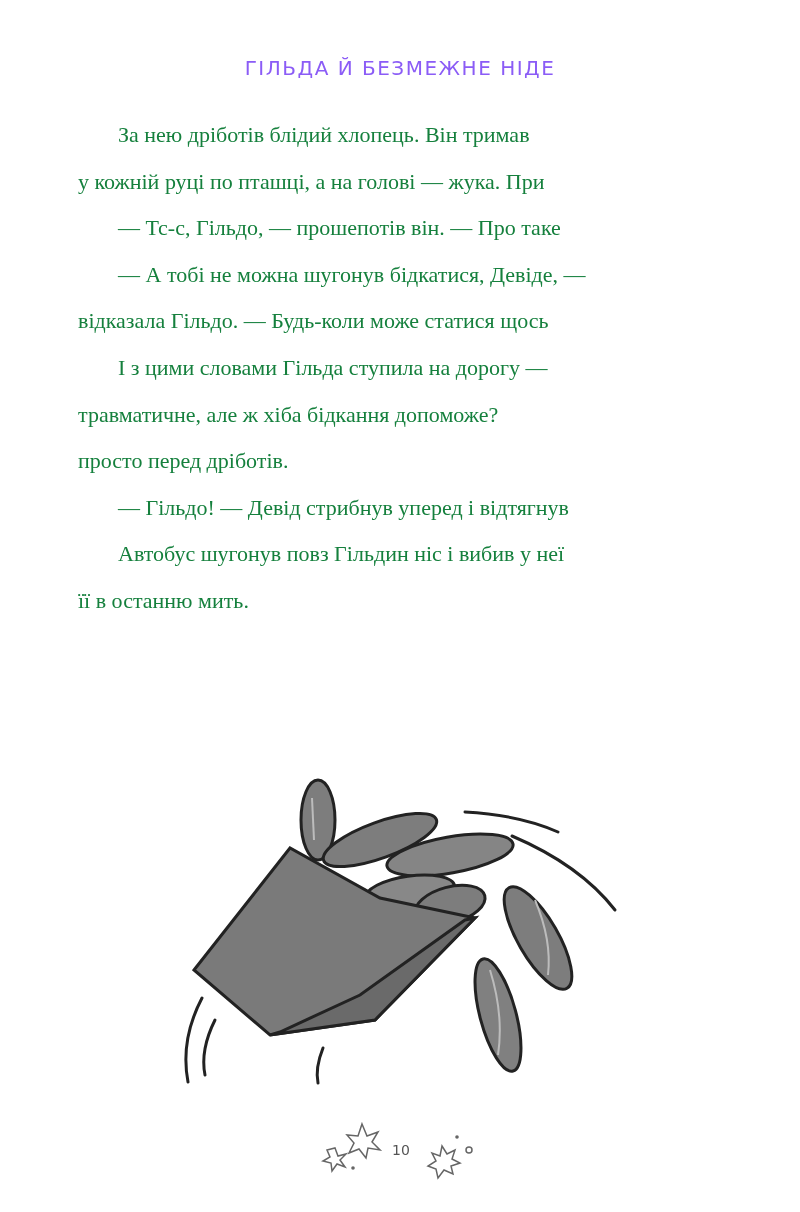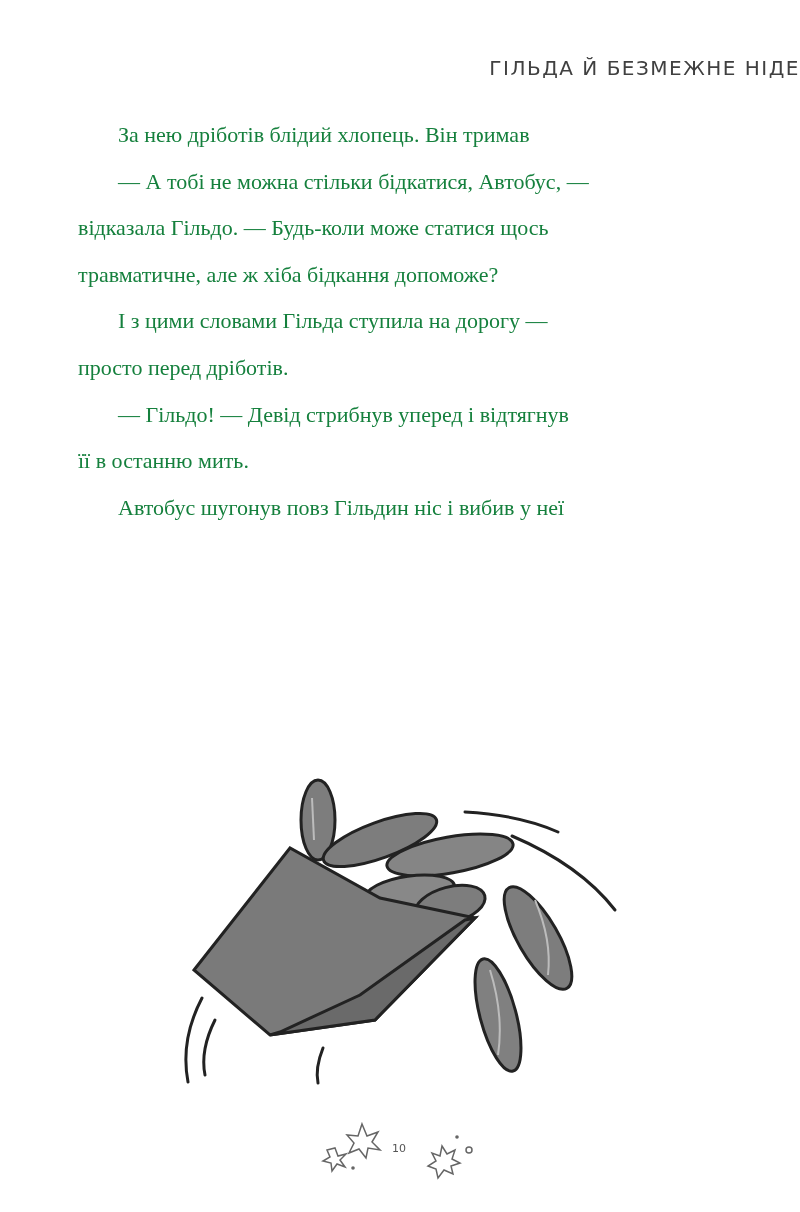--- a/index.html
+++ b/index.html
@@ -1,49 +1,51 @@
 <!DOCTYPE html>
 <html><head>
   <meta charset="utf-8">
   <style>
     html, body { margin: 0; padding: 0; background: #ffffff; }
     body { width: 800px; height: 1212px; position: relative; overflow: hidden; }
     .running-head {
-      position: absolute; top: 56px; left: 0; width: 800px; text-align: right;
+      position: absolute; top: 56px; left: 0; width: 800px; text-align: center;
       font-family: "DejaVu Sans", sans-serif; font-size: 20px; letter-spacing: 1.5px;
-      color: #404040;
+      color: #8b5cf6;
     }
     .body-text {
       position: absolute; left: 78px; top: 112px; width: 640px;
       font-family: "Liberation Serif", serif; font-size: 22px; color: #15803d;
     }
     .line { height: 46.6px; line-height: 46.6px; white-space: nowrap; }
     .line.indent { padding-left: 40px; }
     .illustration { position: absolute; left: 180px; top: 770px; width: 440px; height: 320px; }
     .folio { position: absolute; left: 300px; top: 1110px; width: 200px; height: 70px; }
     .page-number {
       position: absolute; left: 92px; top: 32px; font-family: "DejaVu Sans", sans-serif;
-      font-size: 11px; color: #555555;
+      font-size: 14px; color: #555555;
     }
   </style>
 </head>
 <body>
 
 <div class="running-head">ГІЛЬДА Й БЕЗМЕЖНЕ НІДЕ</div>
 
 <div class="body-text">
   <div class="line indent">За нею дріботів блідий хлопець. Він тримав</div>
-  <div class="line indent">— А тобі не можна стільки бідкатися, Автобус, —</div>
+  <div class="line">у кожній руці по пташці, а на голові — жука. При</div>
+  <div class="line indent">— Тс-с, Гільдо, — прошепотів він. — Про таке</div>
+  <div class="line indent">— А тобі не можна шугонув бідкатися, Девіде, —</div>
   <div class="line">відказала Гільдо. — Будь-коли може статися щось</div>
+  <div class="line indent">І з цими словами Гільда ступила на дорогу —</div>
   <div class="line">травматичне, але ж хіба бідкання допоможе?</div>
-  <div class="line indent">І з цими словами Гільда ступила на дорогу —</div>
   <div class="line">просто перед дріботів.</div>
   <div class="line indent">— Гільдо! — Девід стрибнув уперед і відтягнув</div>
+  <div class="line indent">Автобус шугонув повз Гільдин ніс і вибив у неї</div>
   <div class="line">її в останню мить.</div>
-  <div class="line indent">Автобус шугонув повз Гільдин ніс і вибив у неї</div>
 </div>
 
 <div class="illustration">
   <svg width="440" height="320" viewBox="0 0 440 320">
     <g stroke="#222" stroke-width="3" stroke-linecap="round">
 
       <ellipse cx="138" cy="50" rx="17" ry="40" fill="#7d7d7d"></ellipse>
       <ellipse cx="200" cy="70" rx="60" ry="18" fill="#7d7d7d" transform="rotate(-20 200 70)"></ellipse>
       <ellipse cx="270" cy="85" rx="64" ry="18" fill="#858585" transform="rotate(-10 270 85)"></ellipse>
       <ellipse cx="230" cy="122" rx="45" ry="16" fill="#888" transform="rotate(-8 230 122)"></ellipse>

